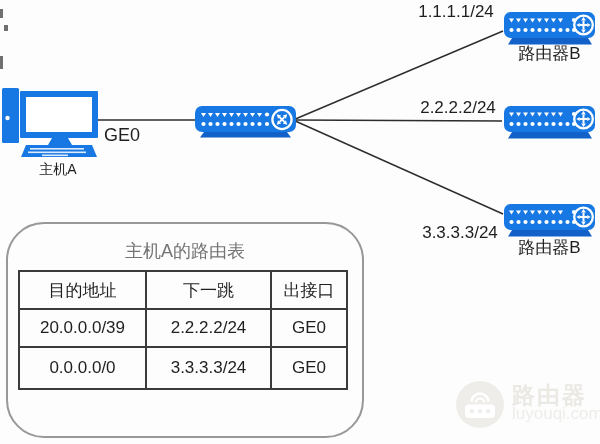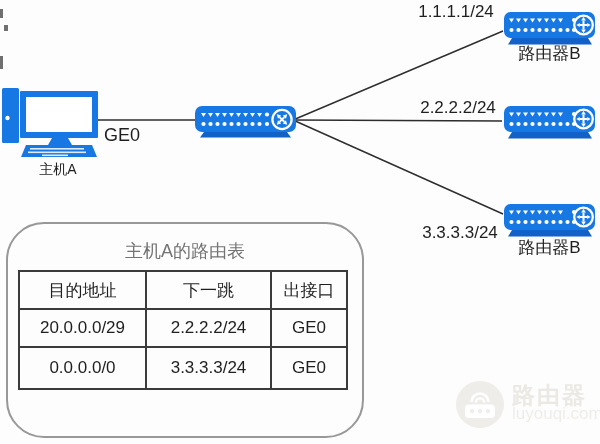--- a/index.html
+++ b/index.html
@@ -253,21 +253,21 @@
         </colgroup>
       <thead>
         <tr>
           <th>目的地址</th>
           <th>下一跳</th>
           <th>出接口</th>
         </tr>
       </thead>
       <tbody>
         <tr class="r2">
-          <td>20.0.0.0/29</td>
+          <td>20.0.0.0/39</td>
           <td>2.2.2.2/24</td>
           <td>GE0</td>
         </tr>
         <tr class="r3">
           <td>0.0.0.0/0</td>
           <td>3.3.3.3/24</td>
           <td>GE0</td>
         </tr>
       </tbody>
     </table>

